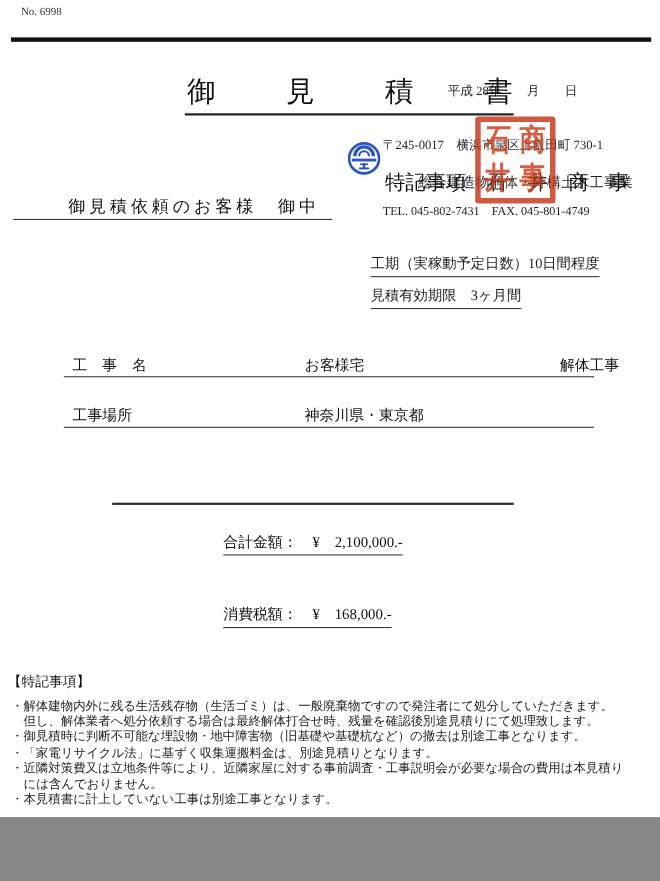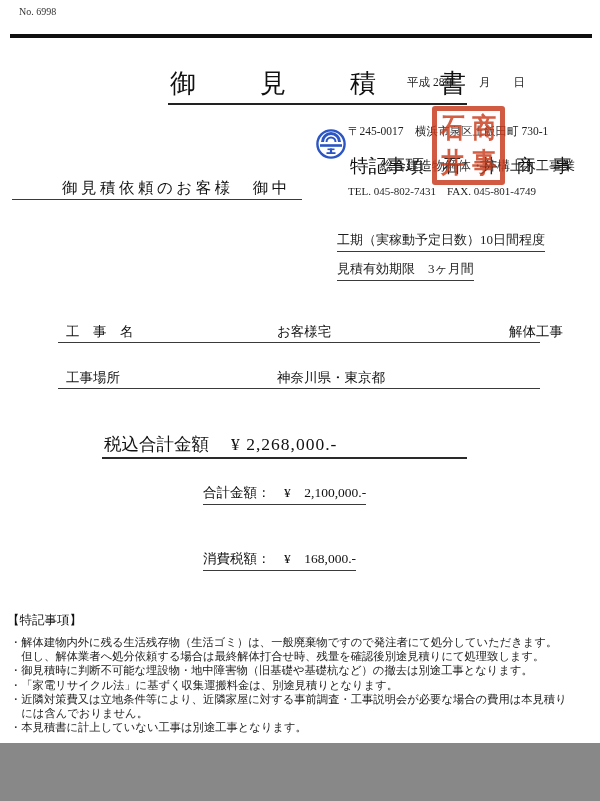--- a/index.html
+++ b/index.html
@@ -107,23 +107,20 @@
 
   <div class="abs row-label" style="left:66px; top:323px;">工　事　名</div>
   <div class="abs row-val" style="left:277px; top:323px;">お客様宅</div>
   <div class="abs row-val" style="left:465px; top:323px;margin-left:44px;">解体工事</div>
   <div class="thin-rule" style="left:58px; top:342px; width:482px;"></div>
 
   <div class="abs row-label" style="left:66px; top:369px;">工事場所</div>
   <div class="abs row-val" style="left:277px; top:369px;">神奈川県・東京都</div>
   <div class="thin-rule" style="left:58px; top:388px; width:482px;"></div>
 
-  <div class="abs grand">
-    <span>税込合計金額</span><span class="amount">¥ 2,268,000.-</span>
-  </div>
   <div class="thin-rule grand-underline" style="height:1.6px; background:#2a2a2a;"></div>
 
   <div class="abs subline sub1">
     <span>合計金額：　</span><span>¥　2,100,000.-</span>
   </div>
   <div class="abs subline sub2">
     <span>消費税額：　</span><span>¥　168,000.-</span>
   </div>
 
   <div class="abs notes-header">【特記事項】</div>

